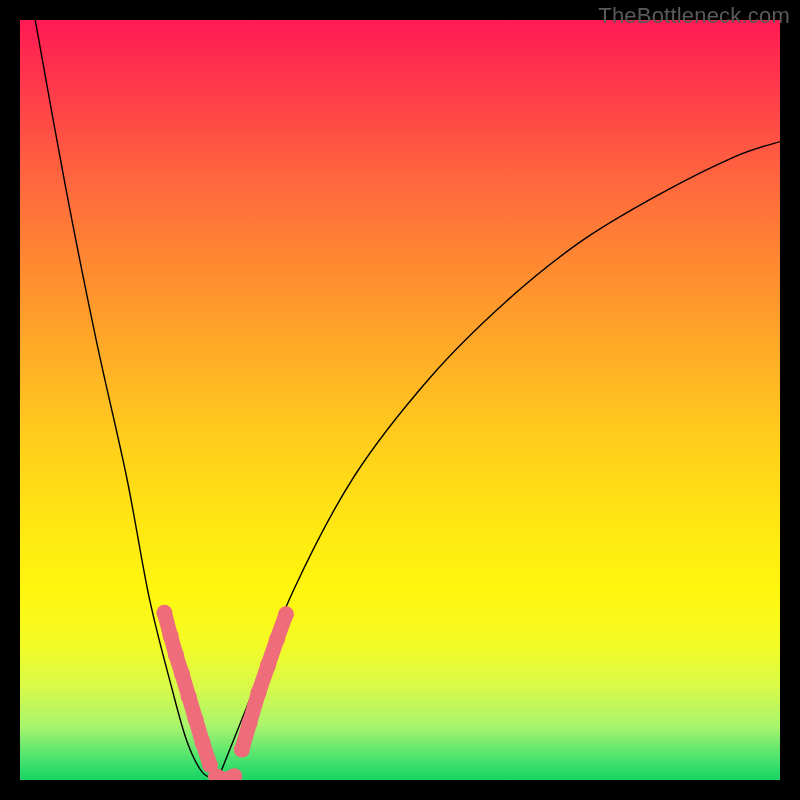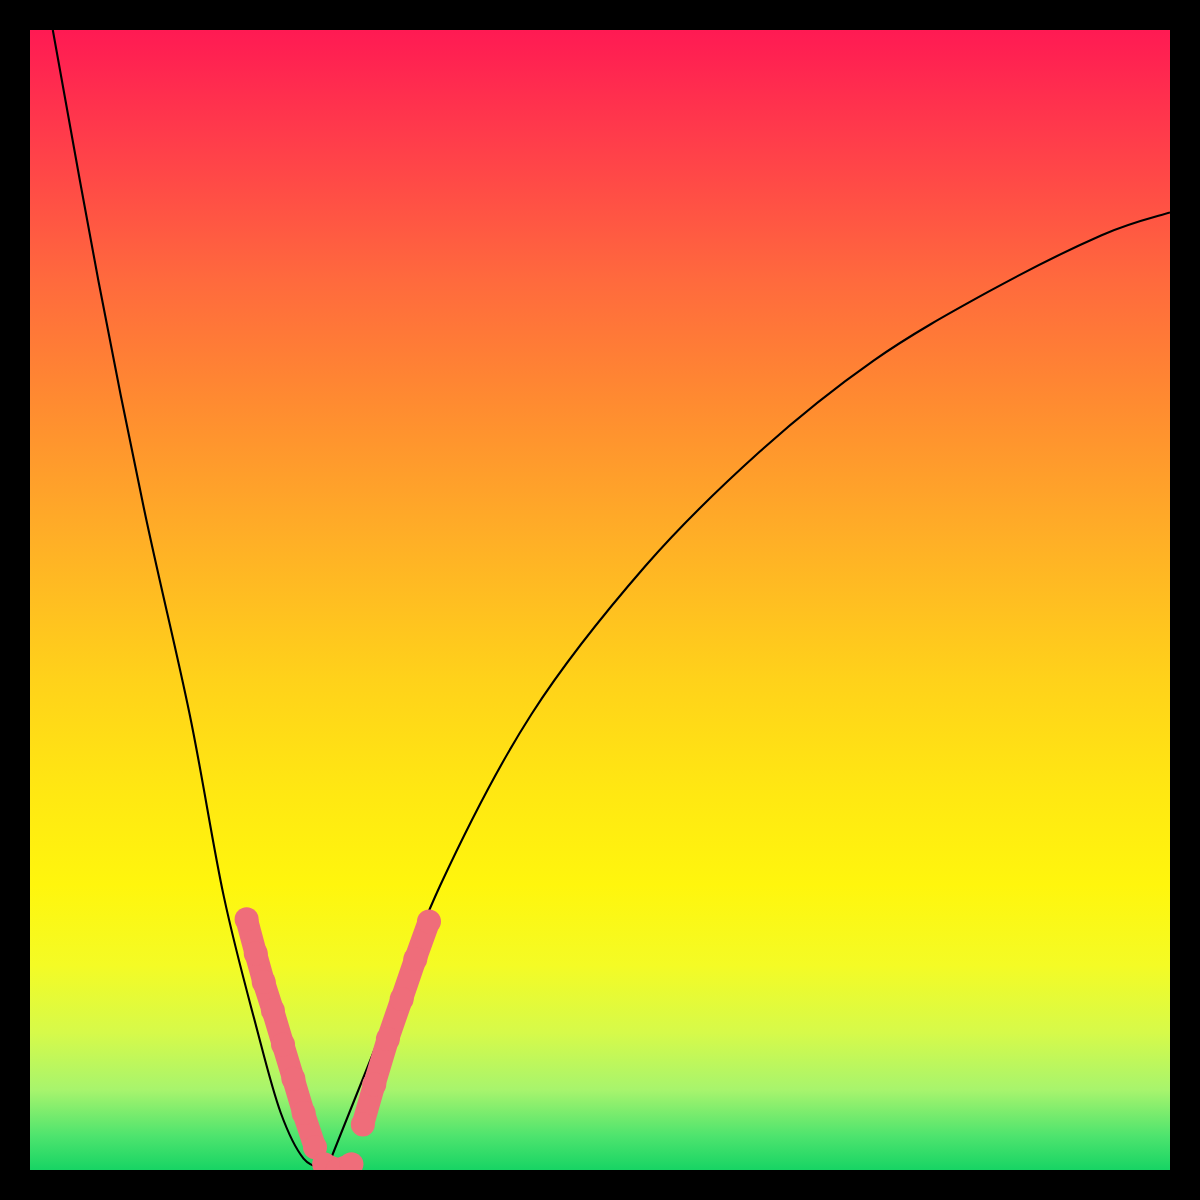--- a/index.html
+++ b/index.html
@@ -105,14 +105,15 @@
           <circle cx="229.5" cy="703.0" r="8" class="bead-dot"></circle>
           <circle cx="238.6" cy="672.6" r="8" class="bead-dot"></circle>
           <circle cx="247.8" cy="646.0" r="8" class="bead-dot"></circle>
           <circle cx="256.9" cy="619.4" r="8" class="bead-dot"></circle>
           <circle cx="266.0" cy="594.3" r="8" class="bead-dot"></circle>
         </g>
     </svg>
 
   </div>
 
+  <div class="watermark">TheBottleneck.com</div>
 
 </div>
 
 </body></html>

